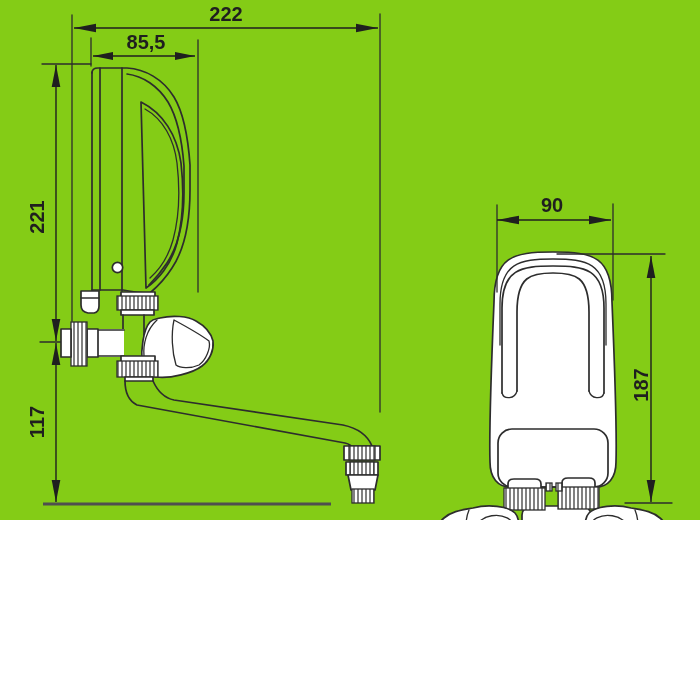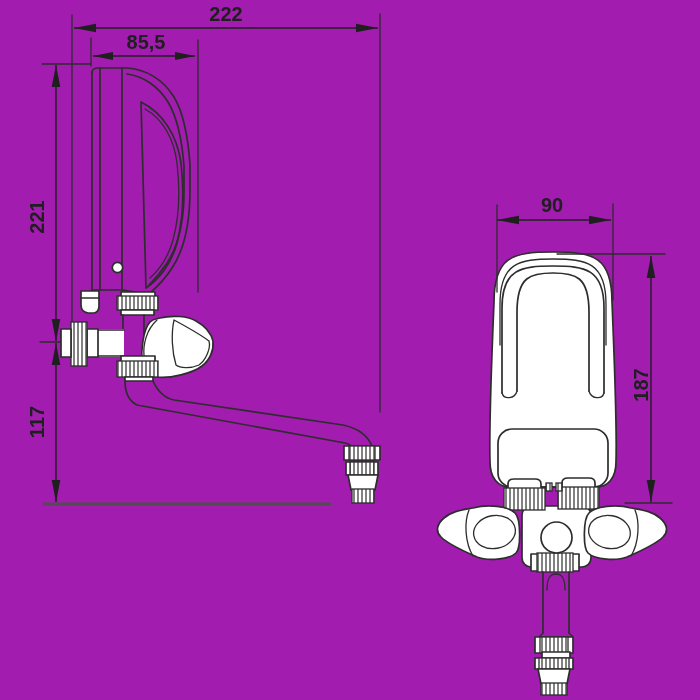--- a/index.html
+++ b/index.html
@@ -1,16 +1,16 @@
 <!DOCTYPE html>
 <html><head>
 <meta charset="utf-8">
 <style>
   html,body{margin:0;padding:0;background:#fff;}
-  .stage{position:relative;width:700px;height:700px;background:#a21caf;overflow:hidden;
+  .stage{position:relative;width:700px;height:520px;background:#84cc16;overflow:hidden;
          font-family:"Liberation Sans",sans-serif;}
   svg{display:block;}
   svg text{font-family:"Liberation Sans",sans-serif;font-size:20px;font-weight:600;fill:#1f1f1f;}
   .ln{stroke:#2d2d2d;stroke-width:1.7;fill:none;stroke-linecap:round;stroke-linejoin:round;}
   .lnthin{stroke:#2d2d2d;stroke-width:1.3;fill:none;stroke-linecap:round;stroke-linejoin:round;}
   .dim{stroke:#1f1f1f;stroke-width:1.4;fill:none;stroke-linecap:butt;}
   .arrow{fill:#1f1f1f;stroke:none;}
   .white{fill:#ffffff;}
   .kn{fill:url(#kn);stroke:#2d2d2d;stroke-width:1.3;}
   .baseline{stroke:#4f4f4f;stroke-width:3;fill:none;stroke-linecap:butt;}

